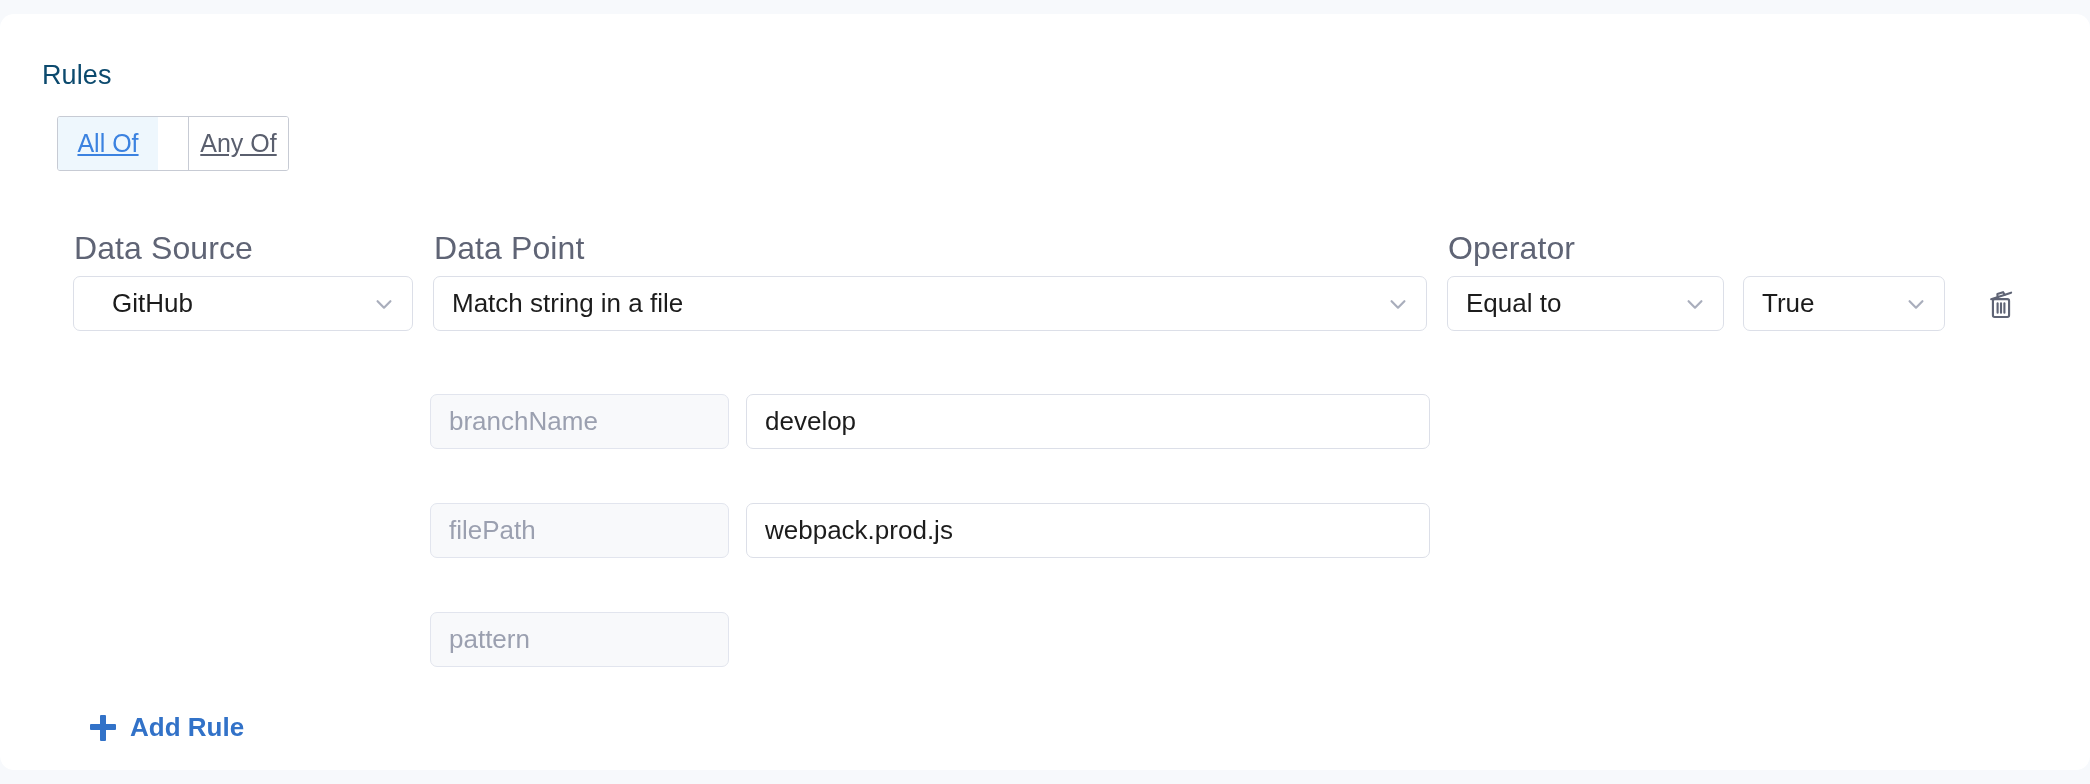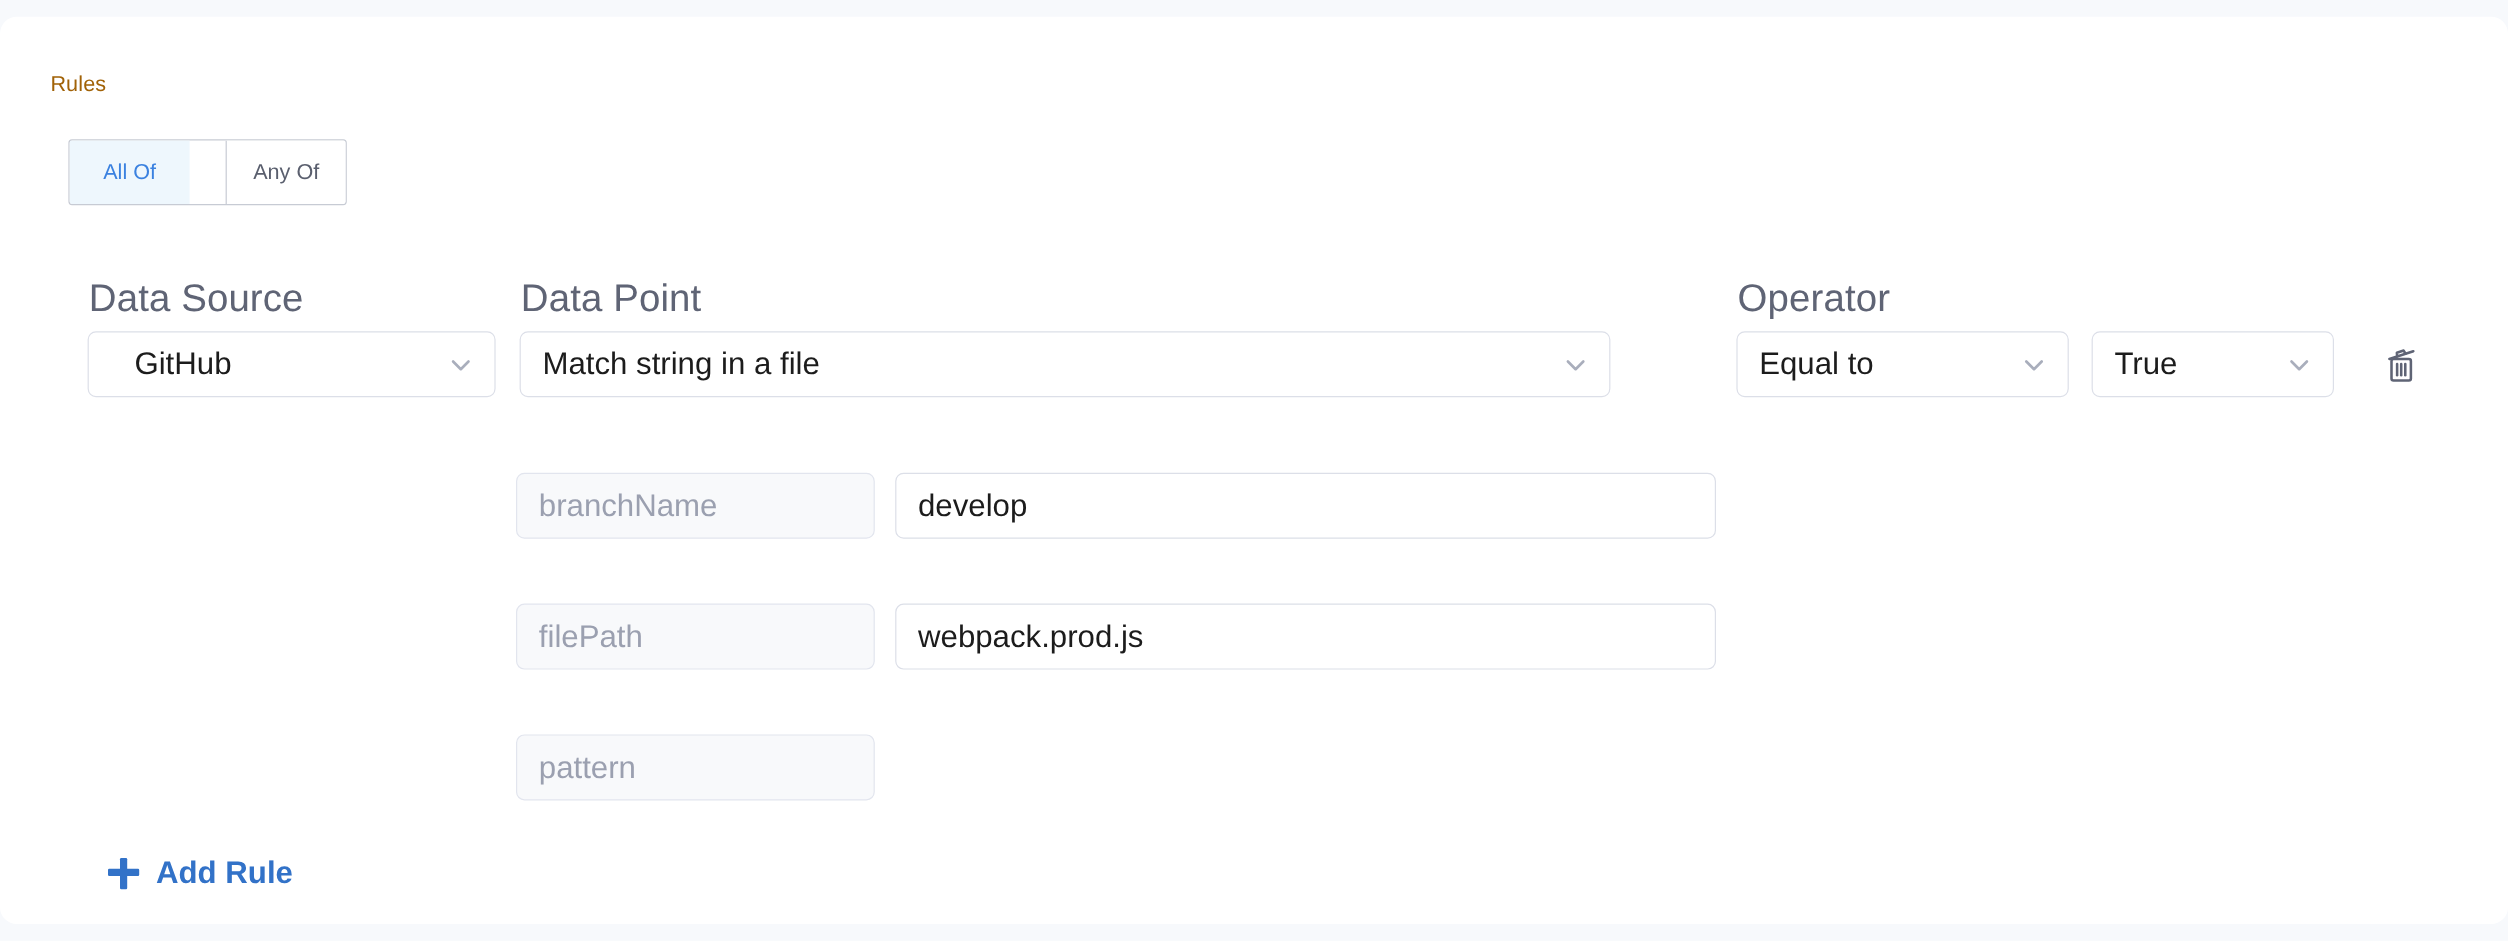--- a/index.html
+++ b/index.html
@@ -30,49 +30,50 @@
     height: 756px;
     background: #ffffff;
     border-radius: 14px;
     box-sizing: border-box;
   }
 
   .section-title {
     position: absolute;
     left: 42px;
     top: 46px;
-    font-size: 18px;
-    color: #a16207;
+    font-size: 27px;
+    color: #0c4a6e;
     letter-spacing: 0.1px;
   }
 
   
   .toggle-group {
     position: absolute;
     left: 57px;
     top: 102px;
     display: flex;
     border: 1px solid #c7cbd4;
     border-radius: 3px;
     overflow: hidden;
     height: 53px;
   }
   .toggle-btn {
     display: flex;
     align-items: center;
     justify-content: center;
     width: 100px;
     height: 100%;
-    font-size: 18px;
+    font-size: 25px;
     background: #ffffff;
     color: #5a5f6e;
     border: 0;
     cursor: pointer;
     box-sizing: border-box;
     font-family: "Liberation Sans", sans-serif;
+    text-decoration: underline;
   }
   .toggle-btn + .toggle-btn {
     border-left: 1px solid #c7cbd4;
     margin-left: 30px;
   }
   .toggle-btn.active {
     background: #eef7fd;
     color: #3b82e0;
   }
 
@@ -111,21 +112,21 @@
     top: 50%;
     transform: translateY(-50%);
     width: 22px;
     height: 22px;
     pointer-events: none;
   }
   .chev svg { display: block; }
 
   
   .sel-datasource { left: 73px;   top: 262px; width: 340px; padding-left: 20px; }
-  .sel-datapoint  { left: 433px;  top: 262px; width: 909px; }
+  .sel-datapoint  { left: 433px;  top: 262px; width: 994px; }
   .sel-operator   { left: 1447px; top: 262px; width: 277px; }
   .sel-opvalue    { left: 1743px; top: 262px; width: 202px; }
 
   
   .trash-btn {
     position: absolute;
     left: 1978px;
     top: 268px;
     width: 46px;
     height: 46px;

